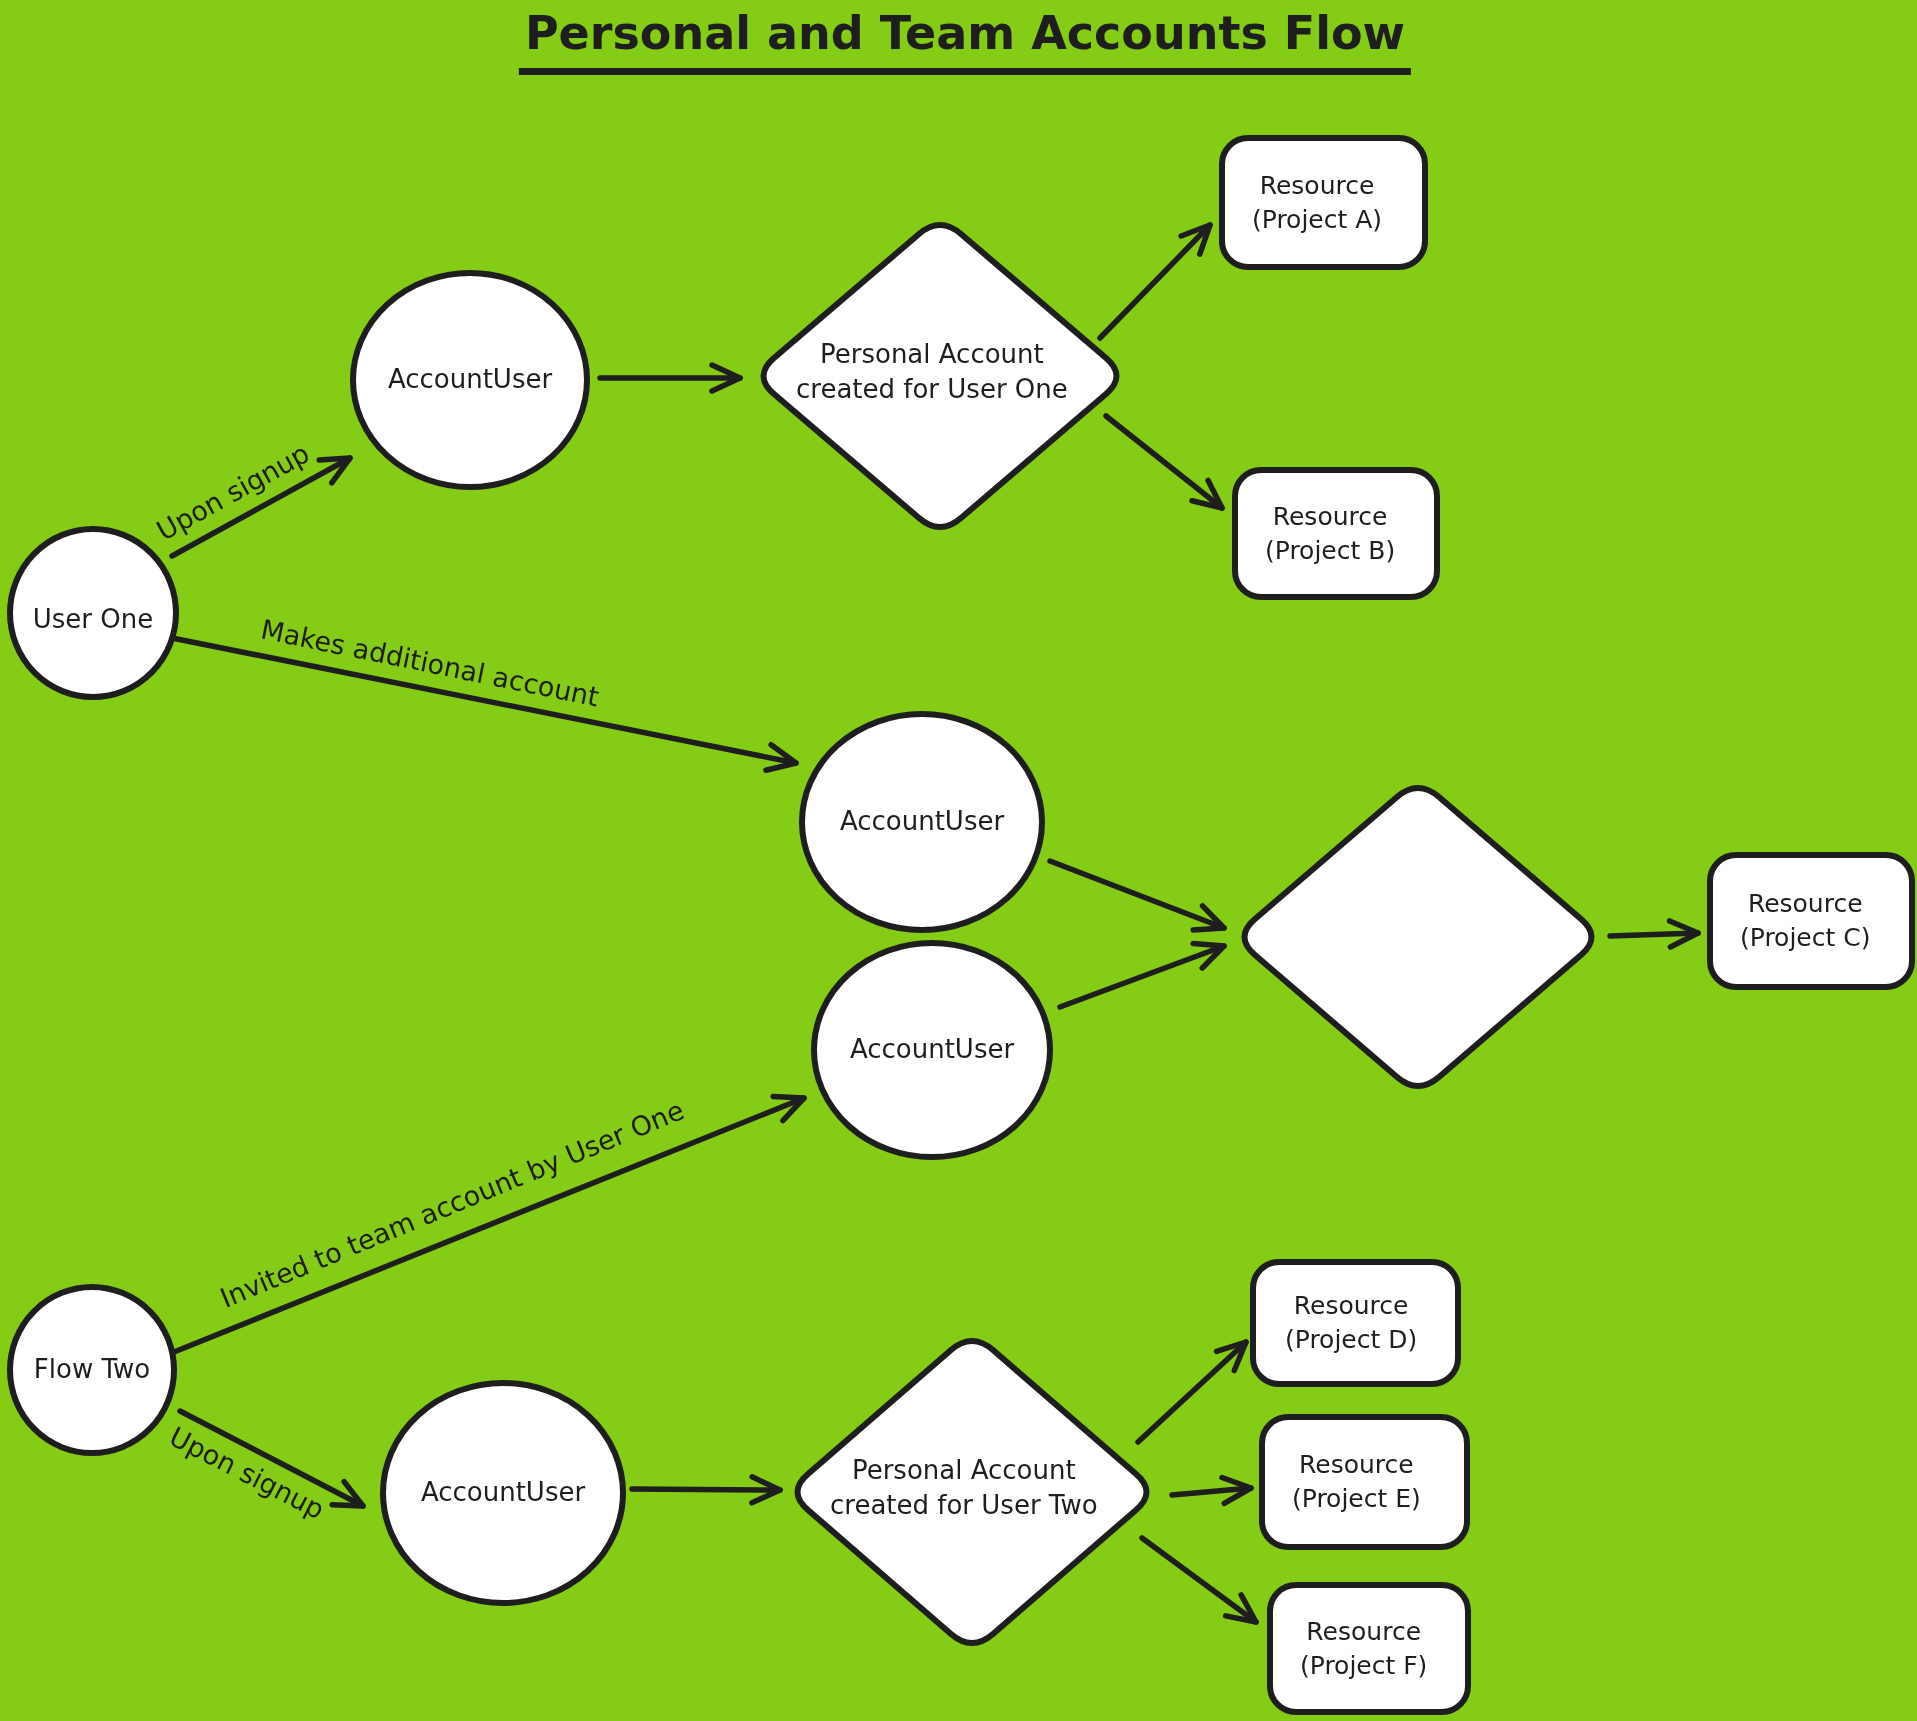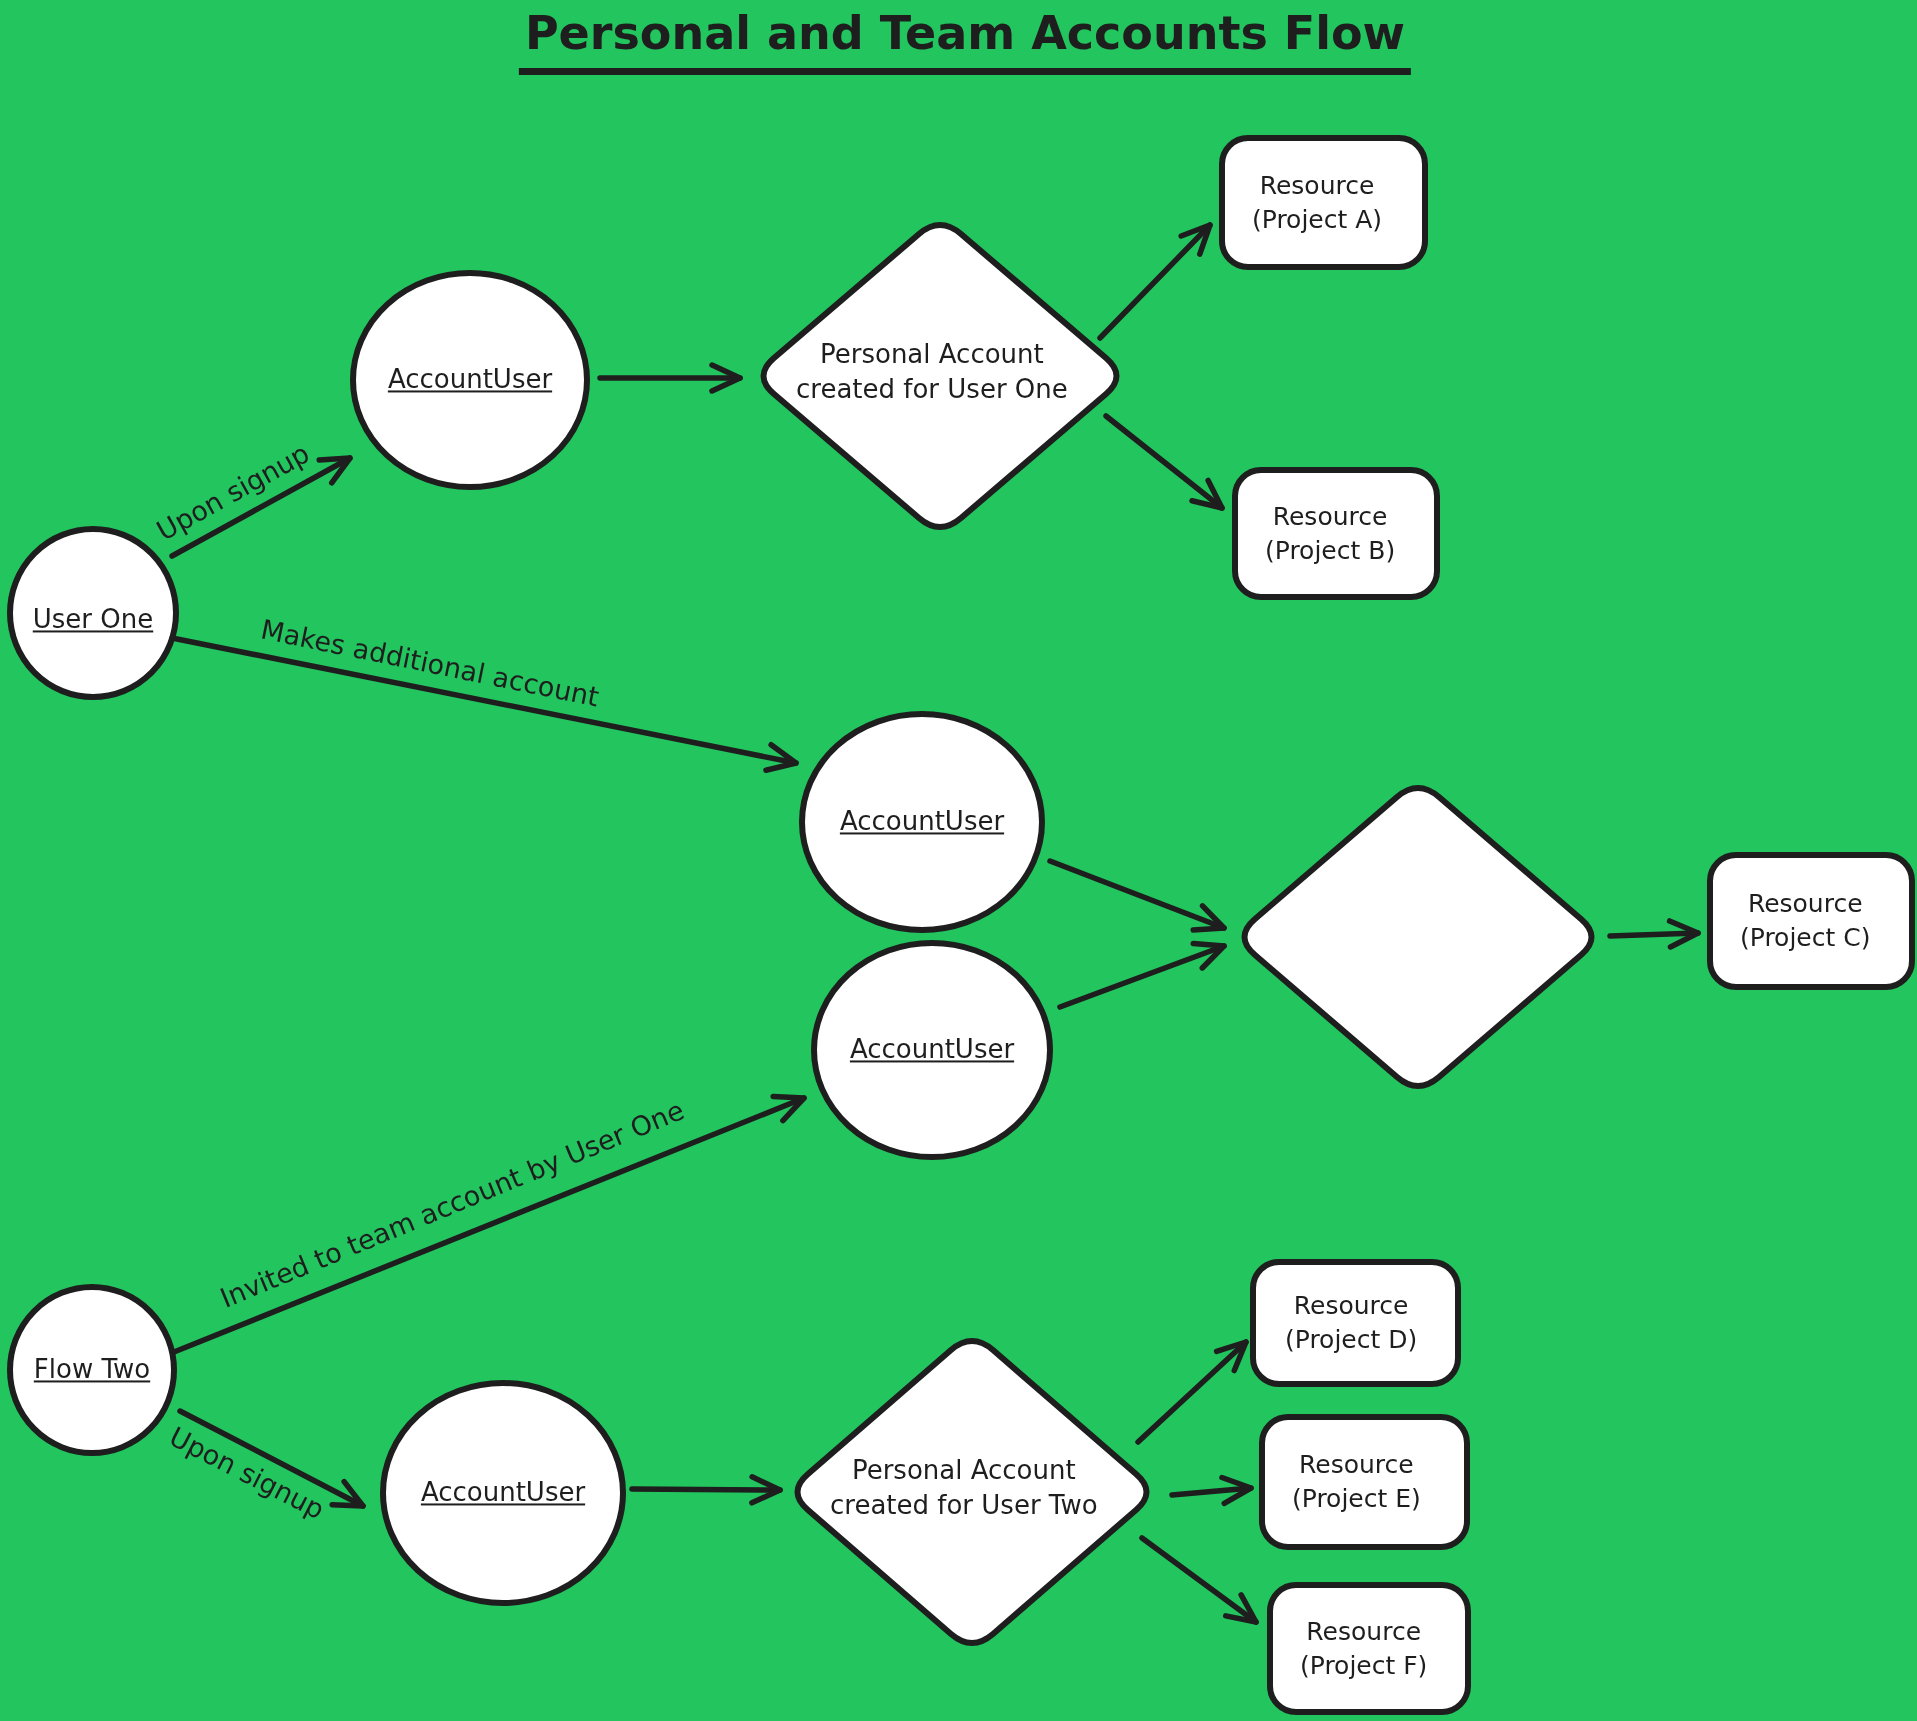--- a/index.html
+++ b/index.html
@@ -4,21 +4,21 @@
 <style>
   html, body {
     margin: 0;
     padding: 0;
     background: #ffffff;
   }
   #canvas {
     position: relative;
     width: 1917px;
     height: 1721px;
-    background: #22c55e;
+    background: #84cc16;
     overflow: hidden;
     font-family: "DejaVu Sans", "Liberation Sans", sans-serif;
     color: #1e1e1e;
   }
   #diagram-svg {
     position: absolute;
     left: 0;
     top: 0;
   }
   .shape {
@@ -37,21 +37,20 @@
   .lbl {
     position: absolute;
     color: #1e1e1e;
     white-space: pre-line;
     line-height: 1.35;
     font-size: 26px;
   }
   .lbl.center {
     text-align: right;
     transform: translate(-50%, -50%);
-    text-decoration: underline;
   }
   .lbl.leftblock {
     text-align: center;
     transform: translateY(-50%);
     white-space: pre;
   }
   .edge-lbl {
     position: absolute;
     color: #1e1e1e;
     font-size: 27px;

